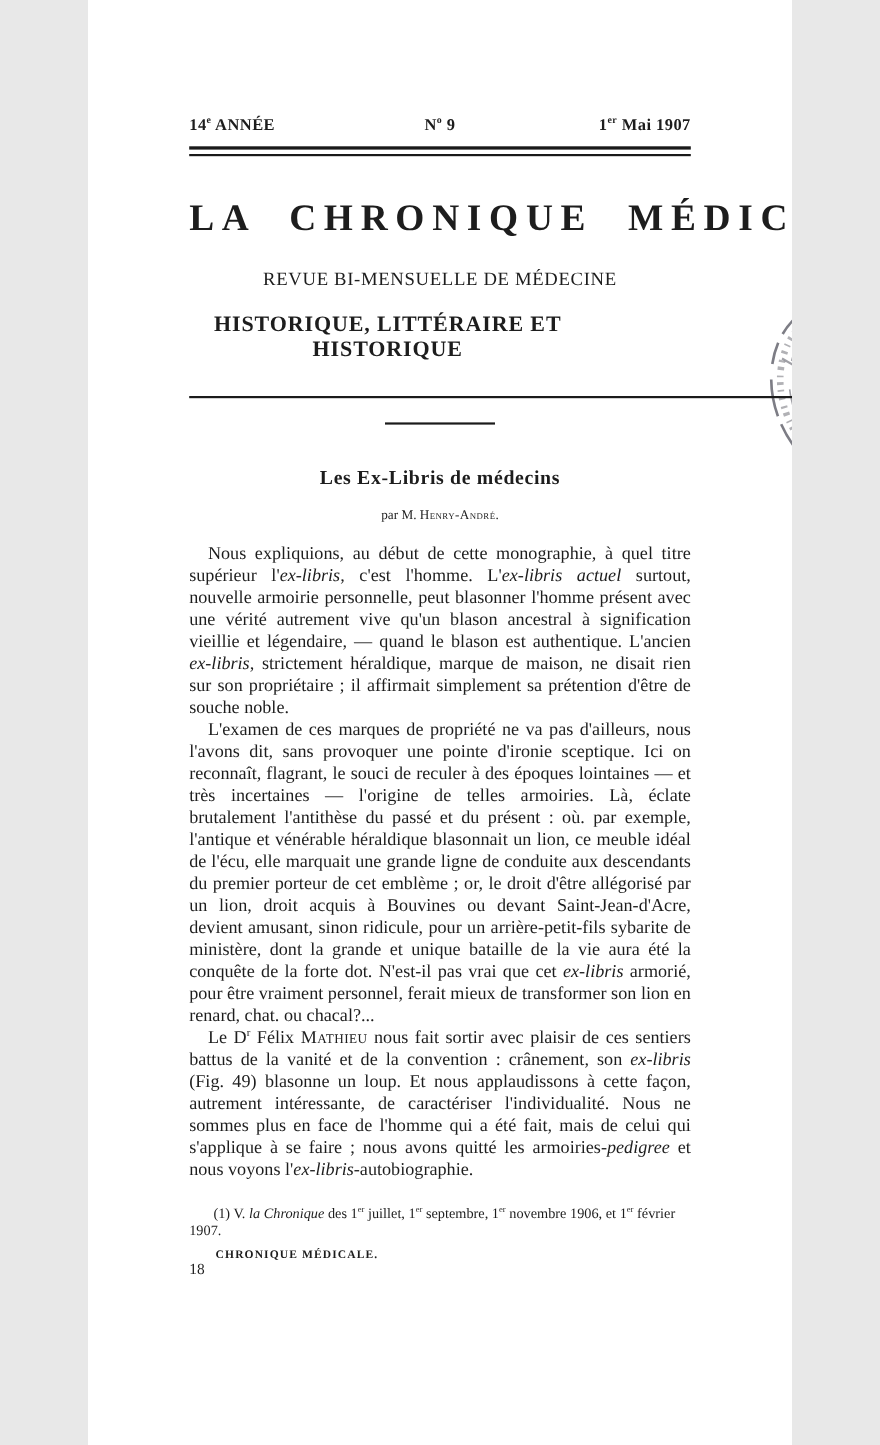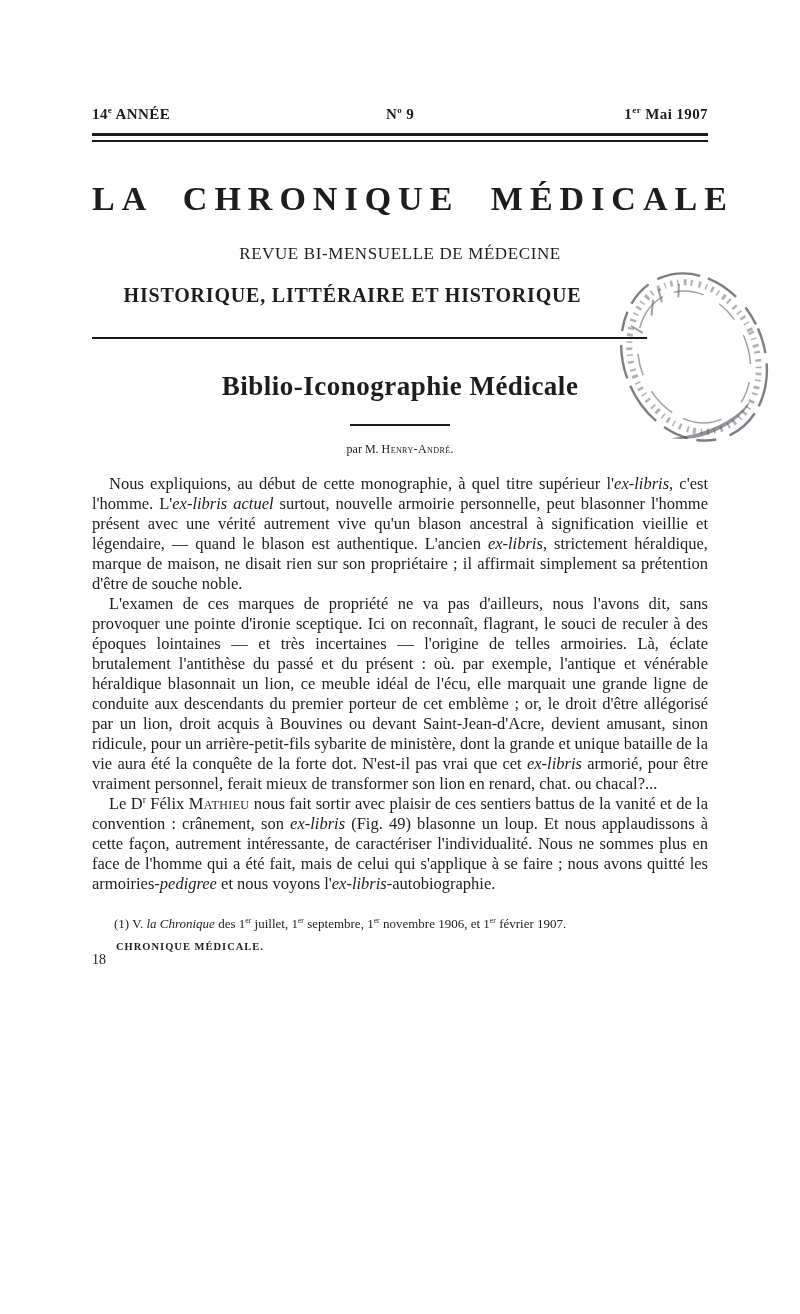--- a/index.html
+++ b/index.html
@@ -1,18 +1,18 @@
 <!DOCTYPE html>
 <html><head>
 <meta charset="utf-8">
 <style>
   html, body { margin: 0; padding: 0; background: #e8e8e8; }
   .page {
     position: relative;
-    width: 800px;
+    width: 640px;
     height: 1314px;
     margin: 0 auto;
     background: #ffffff;
     font-family: "Liberation Serif", "DejaVu Serif", serif;
     color: #1d1d1d;
     overflow: hidden;
   }
   .content {
     position: absolute;
     left: 92px;
@@ -163,24 +163,24 @@
     <div class="double-rule"></div>
 
     <h1 class="journal-title">LA CHRONIQUE MÉDICALE</h1>
 
     <div class="subtitle-revue">REVUE BI-MENSUELLE DE MÉDECINE</div>
 
     <div class="subtitle-genre">HISTORIQUE, LITTÉRAIRE ET HISTORIQUE</div>
 
     <div class="section-divider-rule"></div>
 
-    <h2 class="section-title">Biblio-Iconographie Médicale</h2>
 
     <div class="section-title-rule"></div>
 
+    <h3 class="article-title">Les Ex-Libris de médecins</h3>
 
     <div class="article-byline">par M. <span class="sc">Henry-André</span>.</div>
 
 
     <div class="article-body">
       <p>Nous expliquions, au début de cette monographie, à quel titre supérieur l'<i>ex-libris</i>, c'est l'homme. L'<i>ex-libris actuel</i> surtout, nouvelle armoirie personnelle, peut blasonner l'homme présent avec une vérité autrement vive qu'un blason ancestral à signification vieillie et légendaire, — quand le blason est authentique. L'ancien <i>ex-libris</i>, strictement héraldique, marque de maison, ne disait rien sur son propriétaire ; il affirmait simplement sa prétention d'être de souche noble.</p>
       <p>L'examen de ces marques de propriété ne va pas d'ailleurs, nous l'avons dit, sans provoquer une pointe d'ironie sceptique. Ici on reconnaît, flagrant, le souci de reculer à des époques lointaines — et très incertaines — l'origine de telles armoiries. Là, éclate brutalement l'antithèse du passé et du présent : où. par exemple, l'antique et vénérable héraldique blasonnait un lion, ce meuble idéal de l'écu, elle marquait une grande ligne de conduite aux descendants du premier porteur de cet emblème ; or, le droit d'être allégorisé par un lion, droit acquis à Bouvines ou devant Saint-Jean-d'Acre, devient amusant, sinon ridicule, pour un arrière-petit-fils sybarite de ministère, dont la grande et unique bataille de la vie aura été la conquête de la forte dot. N'est-il pas vrai que cet <i>ex-libris</i> armorié, pour être vraiment personnel, ferait mieux de transformer son lion en renard, chat. ou chacal?...</p>
       <p>Le D<sup>r</sup> Félix <span class="sc">Mathieu</span> nous fait sortir avec plaisir de ces sentiers battus de la vanité et de la convention : crânement, son <i>ex-libris</i> (Fig. 49) blasonne un loup. Et nous applaudissons à cette façon, autrement intéressante, de caractériser l'individualité. Nous ne sommes plus en face de l'homme qui a été fait, mais de celui qui s'applique à se faire ; nous avons quitté les armoiries-<i>pedigree</i> et nous voyons l'<i>ex-libris</i>-autobiographie.</p>
     </div>
 

